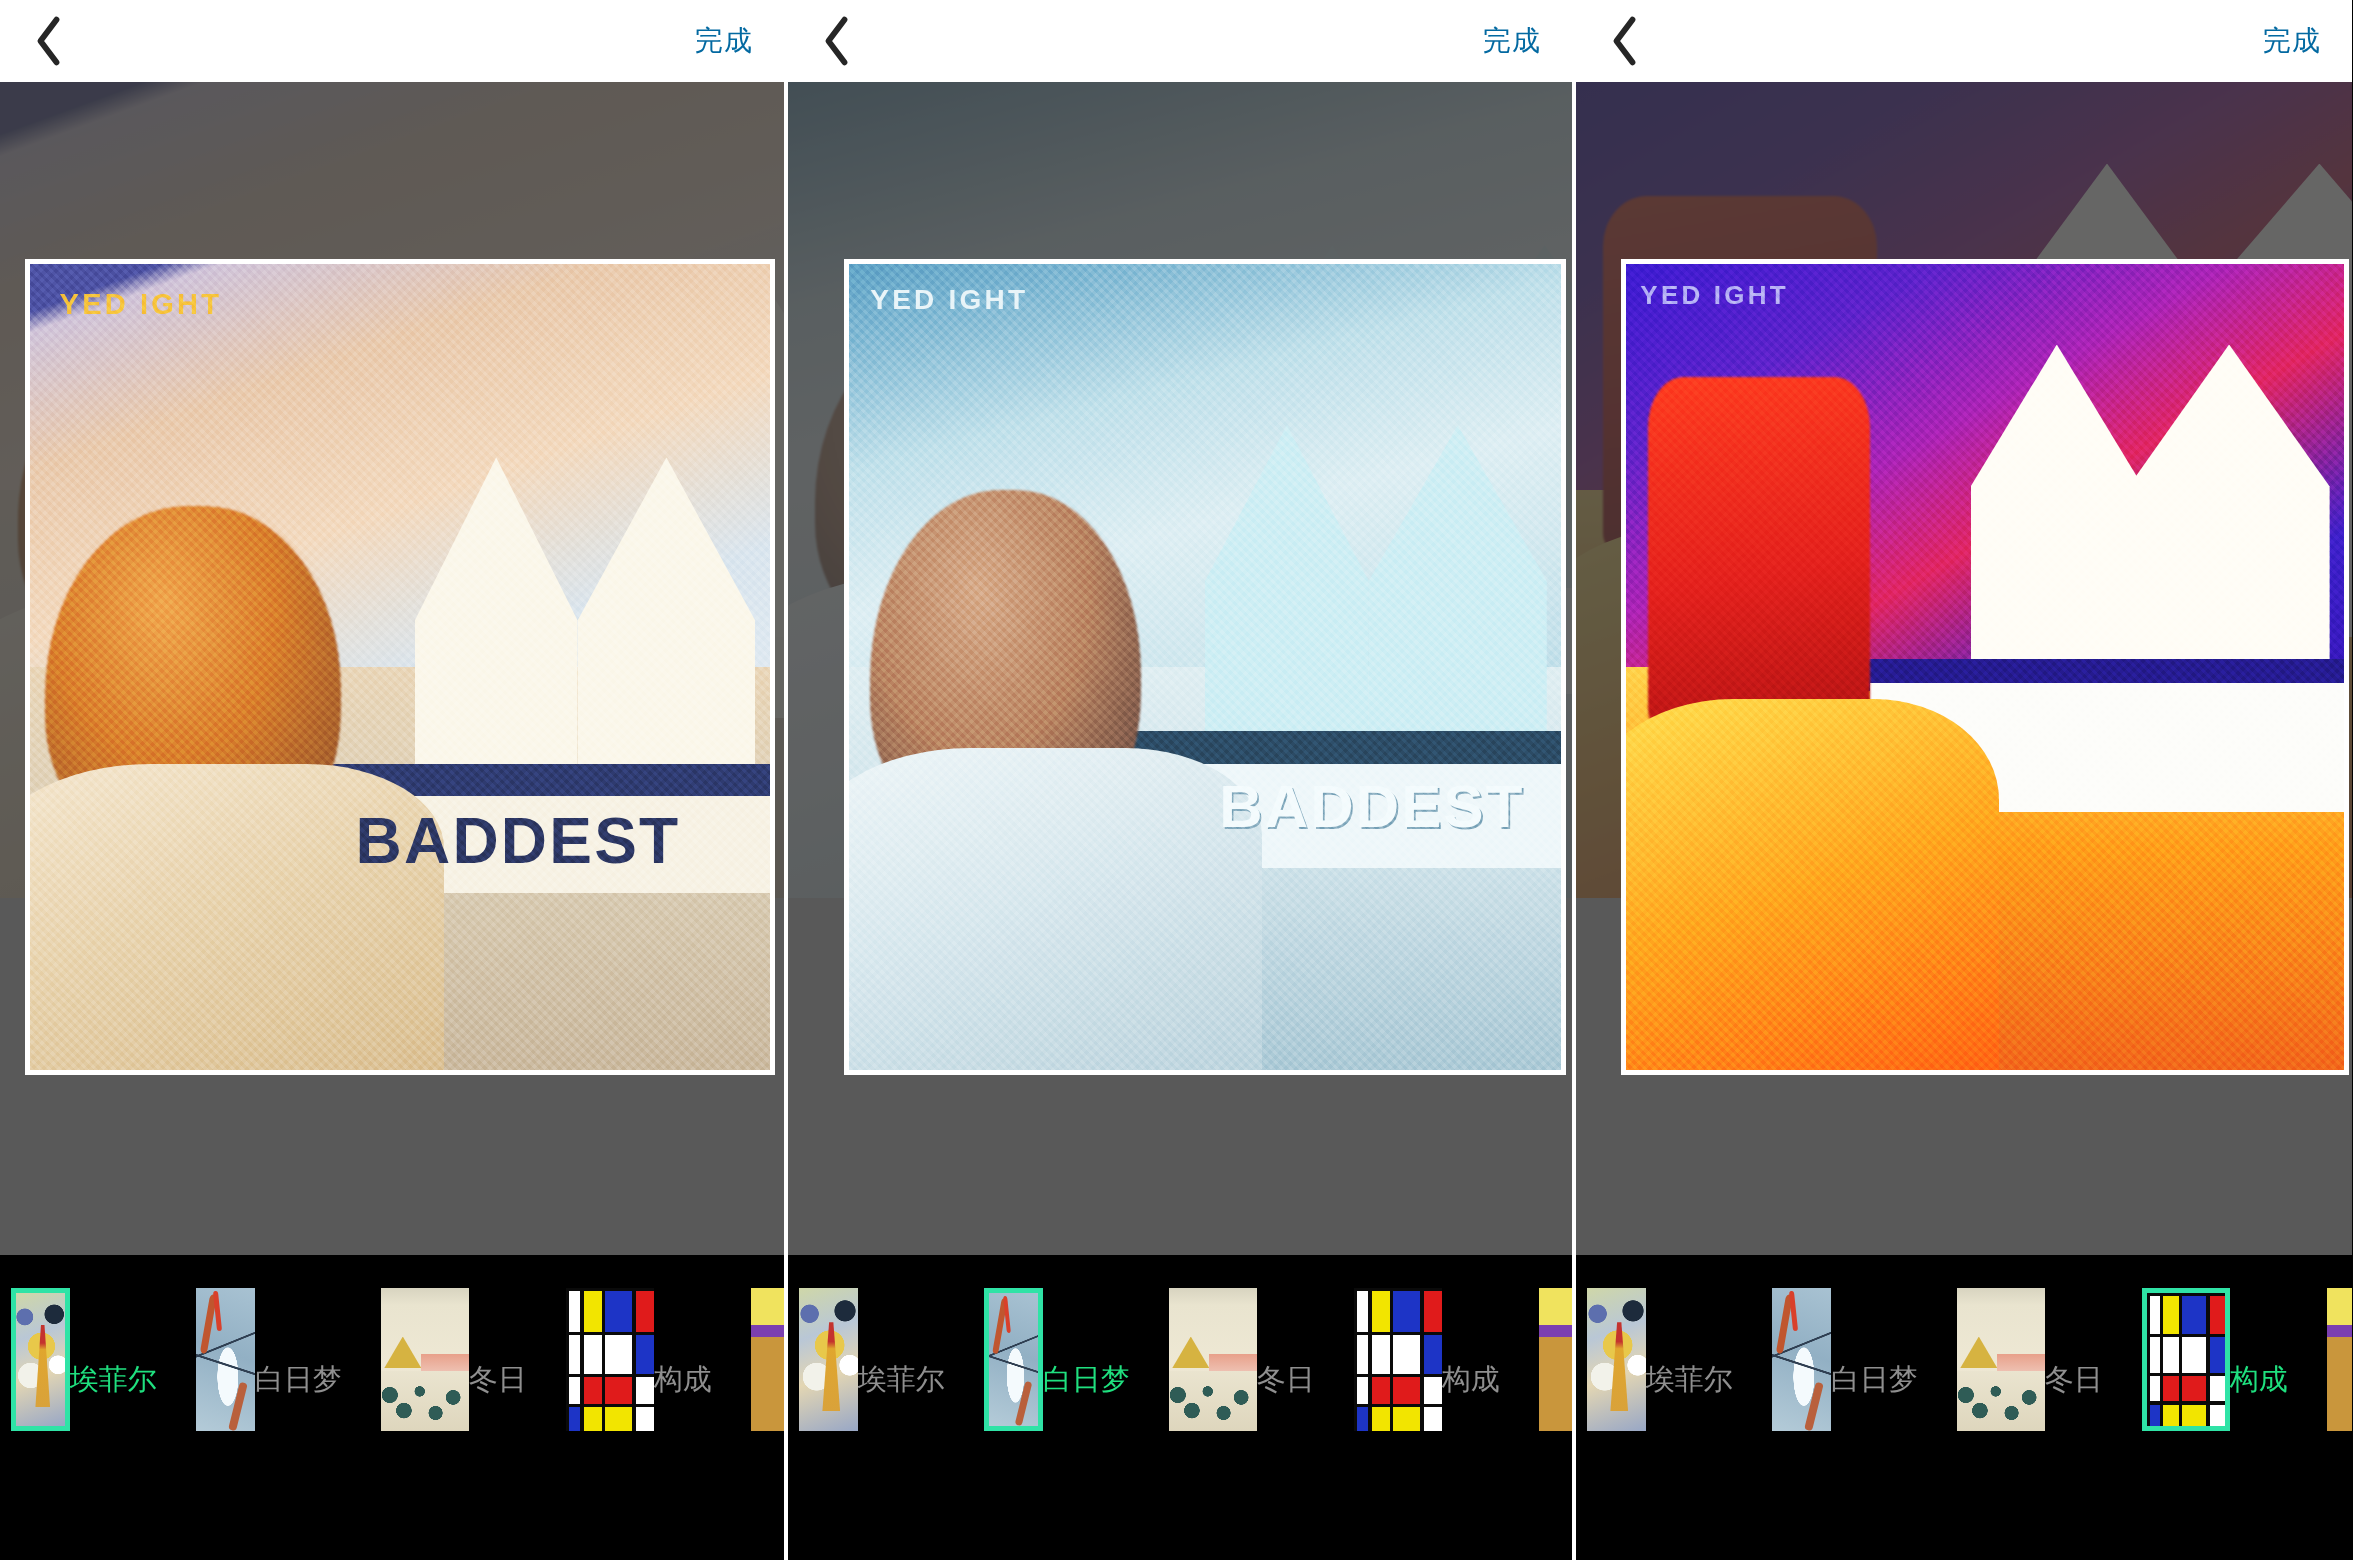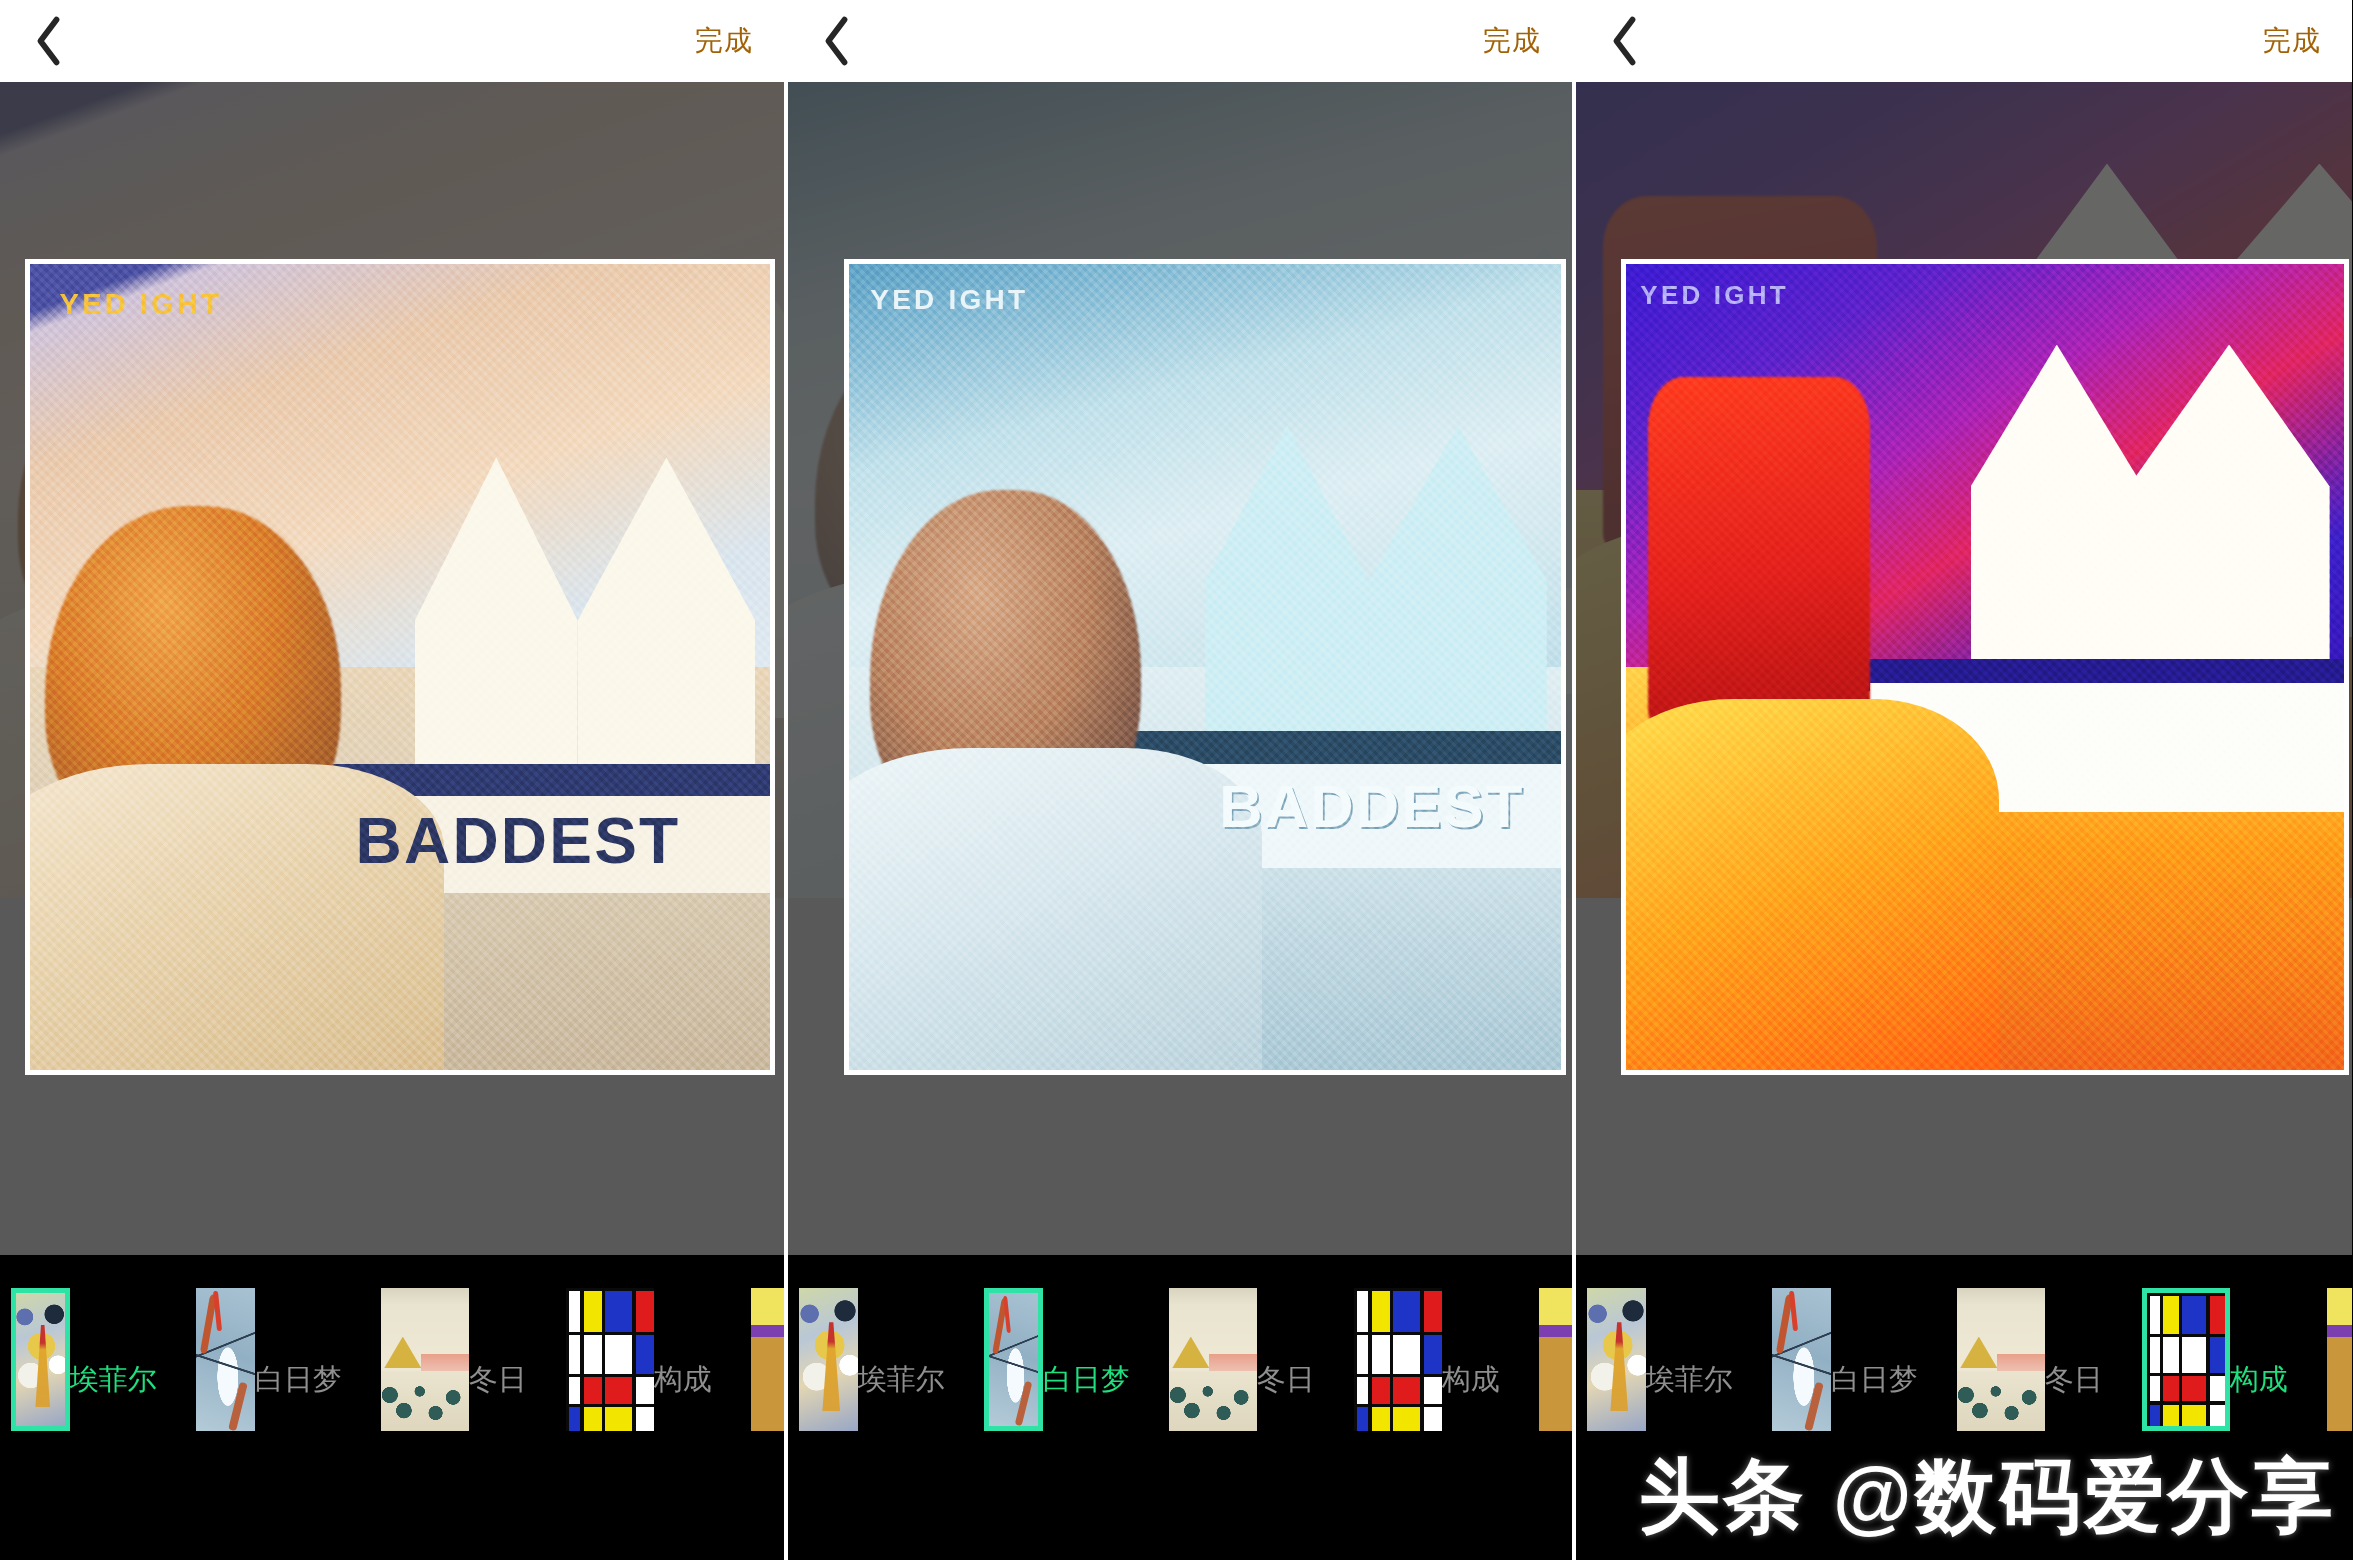--- a/index.html
+++ b/index.html
@@ -27,21 +27,21 @@
     display:flex;align-items:center;justify-content:space-between;
     padding:0 31px 0 33px;
     box-sizing:border-box;
   }
   .back-btn{
     width:40px;height:52px;display:flex;align-items:center;justify-content:flex-start;
     cursor:pointer;background:none;border:0;padding:0;
   }
   .back-btn svg{display:block;}
   .done-btn{
-    color:#a16207;
+    color:#0369a1;
     font-size:28px;
     letter-spacing:1.1px;
     background:none;border:0;padding:0;cursor:pointer;
     font-family:"Liberation Sans","DejaVu Sans",sans-serif;
     line-height:1;
   }
 
   
   .stage{
     position:absolute;left:0;top:82px;right:0;bottom:306px;
@@ -547,18 +547,17 @@
 
         <div class="thumb-item">
           <div class="thumb tn-partial">
             
           </div>
           <div class="thumb-label"></div>
         </div>
 
       </div>
 
-      <div class="watermark">头条 @数码爱分享</div>
     </div>
   </div>
 
 </div>
 
 
 </body></html>

